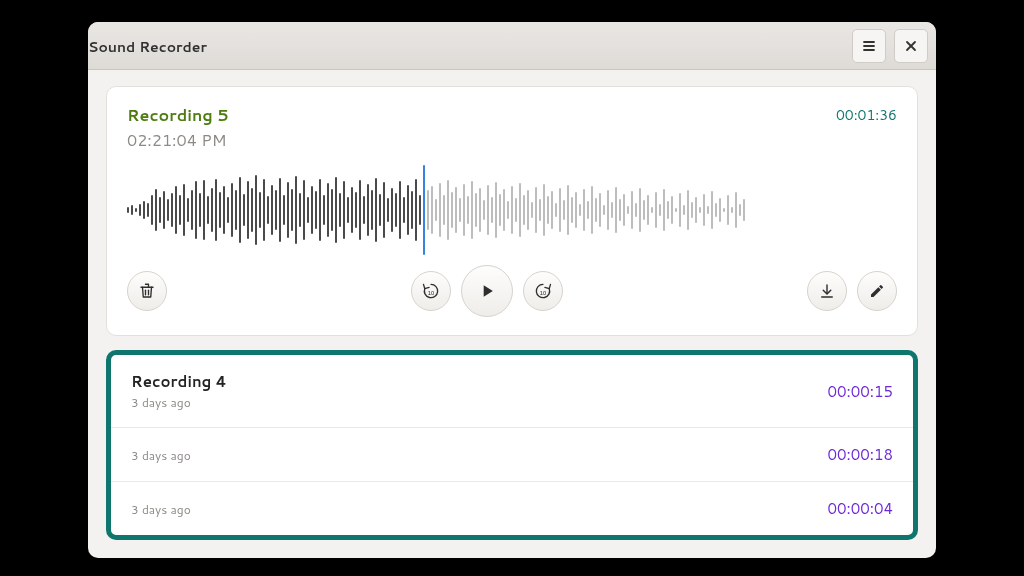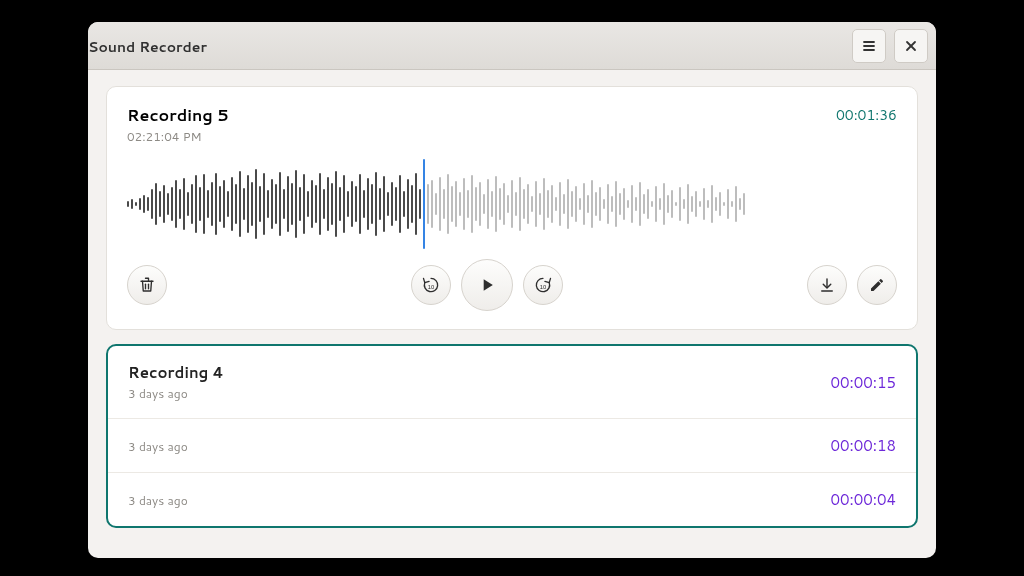--- a/index.html
+++ b/index.html
@@ -57,22 +57,22 @@
     padding: 16px 18px 0 18px;
   }
   .card {
     background: #fff;
     border: 1px solid #e3e0db;
     border-radius: 10px;
     padding: 16px 20px 18px 20px;
     margin-bottom: 14px;
   }
   .card-head { display: flex; align-items: flex-start; }
-  .rec-title { font-size: 16px; font-weight: 700; color: #000000; }
-  .rec-sub { font-size: 12px; color: #8d8a85; margin-top: 2px; }
+  .rec-title { font-size: 16px; font-weight: 700; color: #4d7c0f; }
+  .rec-sub { font-size: 16px; color: #8d8a85; margin-top: 2px; }
   .rec-dur { post: relative; margin-left: auto; font-size: 14px; color: #0f766e; padding-top: 2px; }
   .wave {
     margin-top: 14px;
     height: 90px;
     position: relative;
     display: flex; align-items: center; gap: 2px;
     overflow: hidden;
   }
   .wave .bar {
     width: 2px;
@@ -96,21 +96,21 @@
     background: linear-gradient(#fdfdfc,#efedea);
     display: inline-flex; align-items: center; justify-content: center;
     cursor: pointer;
     color: #2e2e2e;
   }
   .circ.big { width: 52px; height: 52px; }
   .controls .spacer { flex: 1; }
   .controls .group { display: inline-flex; gap: 10px; align-items: center; }
   .list {
     background: #fff;
-    border: 2px solid #0f766e;
+    border: 5px solid #0f766e;
     border-radius: 10px;
     overflow: hidden;
   }
   .row {
     display: flex; align-items: center;
     padding: 16px 20px;
     border-bottom: 1px solid #ece9e4;
     cursor: pointer;
   }
   .row:last-child { border-bottom: none; }

